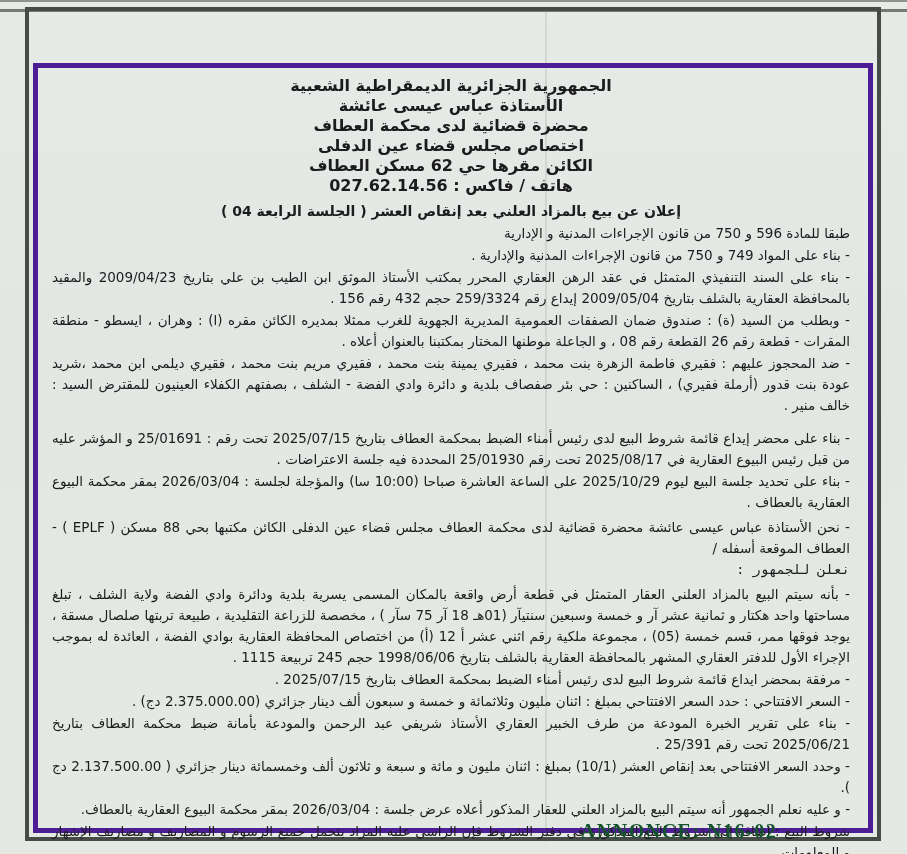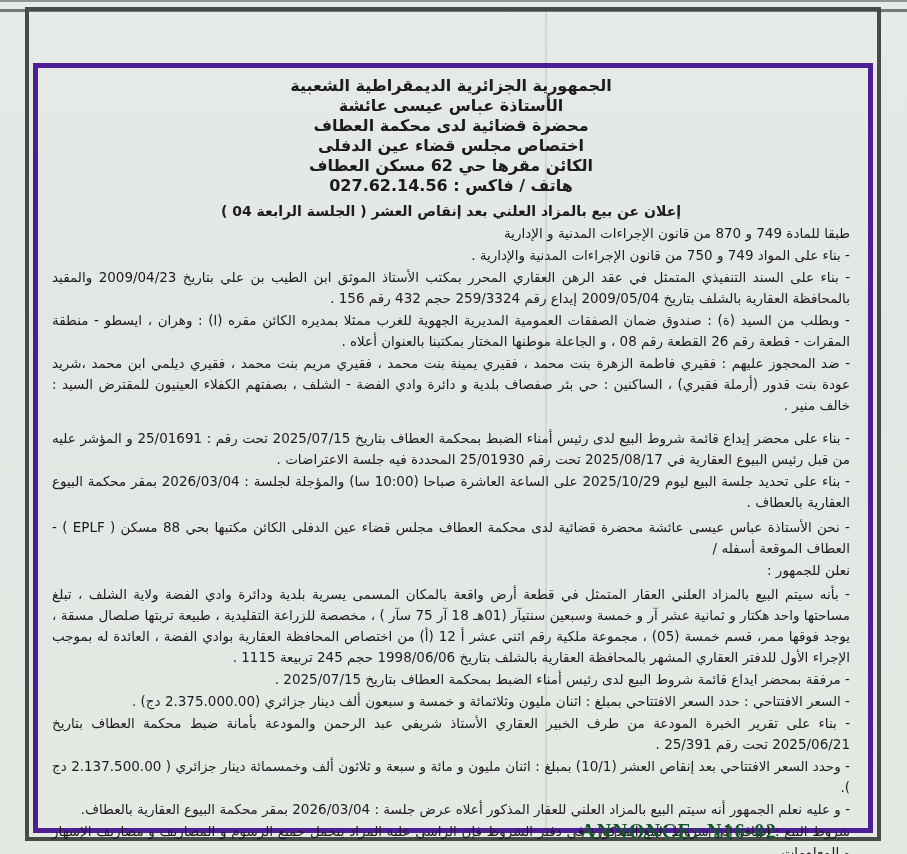--- a/index.html
+++ b/index.html
@@ -68,21 +68,21 @@
     font-size: 13.5px;
     line-height: 21px;
     text-align: justify;
     text-justify: inter-word;
   }
   .doc-body p {
     margin: 0 0 1px 0;
   }
   .doc-body p:nth-child(6) { margin-top: 12px; }
   .doc-body p:nth-child(8) { margin-top: 4px; }
-  .doc-body p:nth-child(9) { margin-bottom: 3px; }
+  .doc-body p:nth-child(9) { margin-bottom: 3px; font-family: Liberation Mono, monospace; }
   .annonce {
     position: absolute;
     direction: ltr;
     left: 520px;
     bottom: -6px;
     width: 260px;
     text-align: center;
     font-family: "Liberation Serif", serif;
     font-weight: bold;
     font-size: 20px;
@@ -104,21 +104,21 @@
       <div class="hline">الأستاذة عباس عيسى عائشة</div>
       <div class="hline">محضرة قضائية لدى محكمة العطاف</div>
       <div class="hline">اختصاص مجلس قضاء عين الدفلى</div>
       <div class="hline">الكائن مقرها حي 62 مسكن العطاف</div>
       <div class="hline">هاتف / فاكس : 027.62.14.56</div>
     </div>
 
     <div class="doc-title">إعلان عن بيع بالمزاد العلني بعد إنقاص العشر ( الجلسة الرابعة 04 )</div>
 
     <div class="doc-body">
-      <p>طبقا للمادة 749 و 870 من قانون الإجراءات المدنية و الإدارية</p>
+      <p>طبقا للمادة 596 و 750 من قانون الإجراءات المدنية و الإدارية</p>
       <p>- بناء على المواد 749 و 750 من قانون الإجراءات المدنية والإدارية .</p>
       <p>- بناء على السند التنفيذي المتمثل في عقد الرهن العقاري المحرر بمكتب الأستاذ الموثق ابن الطيب بن علي بتاريخ 2009/04/23 والمقيد بالمحافظة العقارية بالشلف بتاريخ 2009/05/04 إيداع رقم 259/3324 حجم 432 رقم 156 .</p>
       <p>- وبطلب من السيد (ة) : صندوق ضمان الصفقات العمومية المديرية الجهوية للغرب ممثلا بمديره الكائن مقره (ا) : وهران ، ايسطو - منطقة المقرات - قطعة رقم 26 القطعة رقم 08 ، و الجاعلة موطنها المختار بمكتبنا بالعنوان أعلاه .</p>
       <p>- ضد المحجوز عليهم : فقيري فاطمة الزهرة بنت محمد ، فقيري يمينة بنت محمد ، فقيري مريم بنت محمد ، فقيري ديلمي ابن محمد ،شريد عودة بنت قدور (أرملة فقيري) ، الساكنين : حي بئر صفصاف بلدية و دائرة وادي الفضة - الشلف ، بصفتهم الكفلاء العينيون للمقترض السيد : خالف منير .</p>
       <p>- بناء على محضر إيداع قائمة شروط البيع لدى رئيس أمناء الضبط بمحكمة العطاف بتاريخ 2025/07/15 تحت رقم : 25/01691 و المؤشر عليه من قبل رئيس البيوع العقارية في 2025/08/17 تحت رقم 25/01930 المحددة فيه جلسة الاعتراضات .</p>
       <p>- بناء على تحديد جلسة البيع ليوم 2025/10/29 على الساعة العاشرة صباحا (10:00 سا) والمؤجلة لجلسة : 2026/03/04 بمقر محكمة البيوع العقارية بالعطاف .</p>
       <p>- نحن الأستاذة عباس عيسى عائشة محضرة قضائية لدى محكمة العطاف مجلس قضاء عين الدفلى الكائن مكتبها بحي 88 مسكن ( EPLF ) - العطاف الموقعة أسفله /</p>
       <p>نعلن للجمهور :</p>
       <p>- بأنه سيتم البيع بالمزاد العلني العقار المتمثل في قطعة أرض واقعة بالمكان المسمى يسرية بلدية ودائرة وادي الفضة ولاية الشلف ، تبلغ مساحتها واحد هكتار و ثمانية عشر آر و خمسة وسبعين سنتيآر (01هـ 18 آر 75 سآر ) ، مخصصة للزراعة التقليدية ، طبيعة تربتها صلصال مسقة ، يوجد فوقها ممر، قسم خمسة (05) ، مجموعة ملكية رقم اثني عشر أ 12 (أ) من اختصاص المحافظة العقارية بوادي الفضة ، العائدة له بموجب الإجراء الأول للدفتر العقاري المشهر بالمحافظة العقارية بالشلف بتاريخ 1998/06/06 حجم 245 تربيعة 1115 .</p>
       <p>- مرفقة بمحضر ايداع قائمة شروط البيع لدى رئيس أمناء الضبط بمحكمة العطاف بتاريخ 2025/07/15 .</p>

